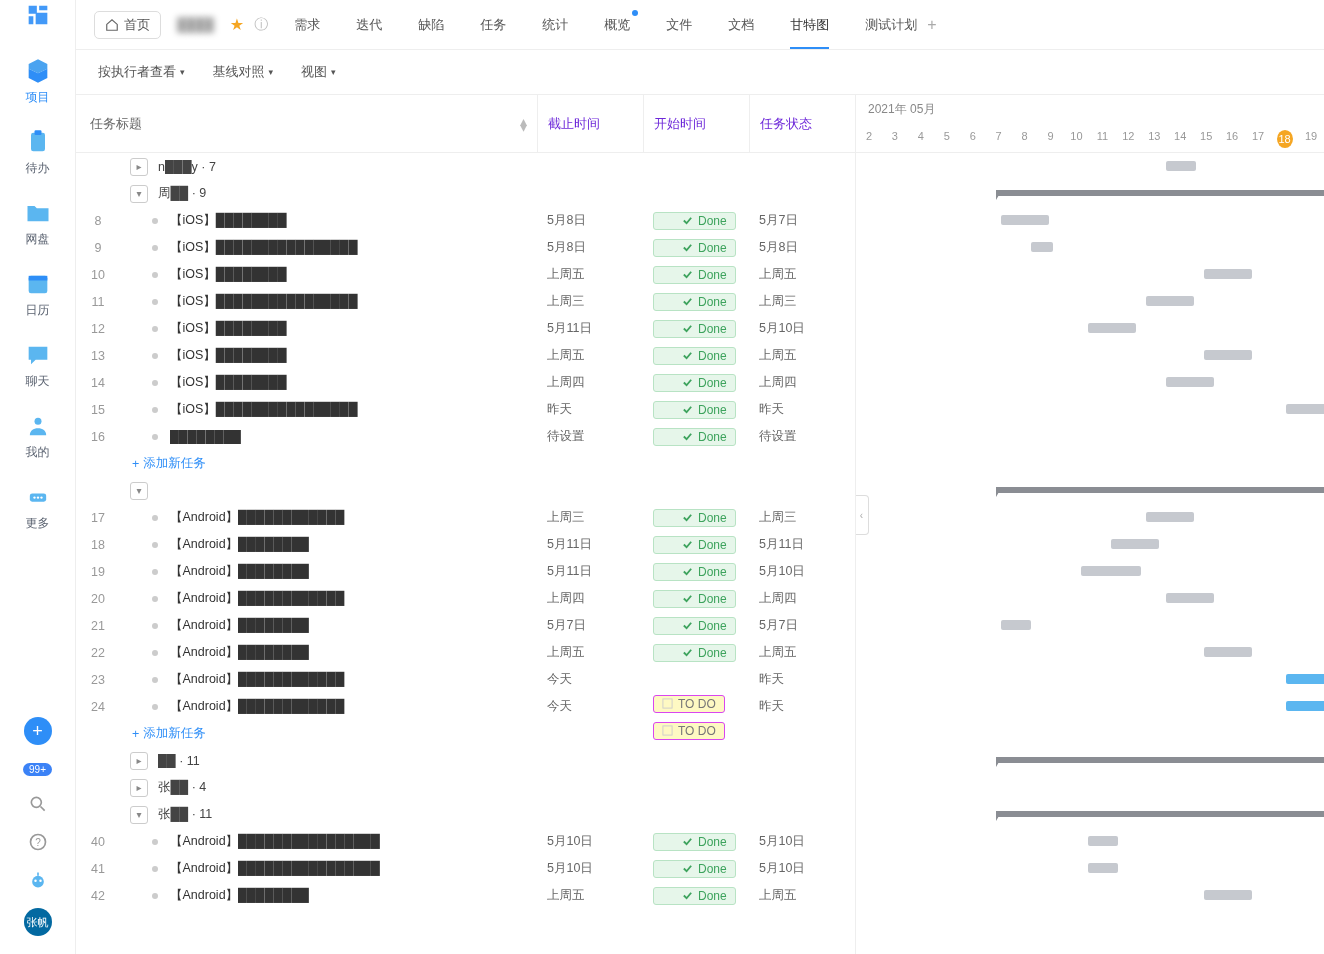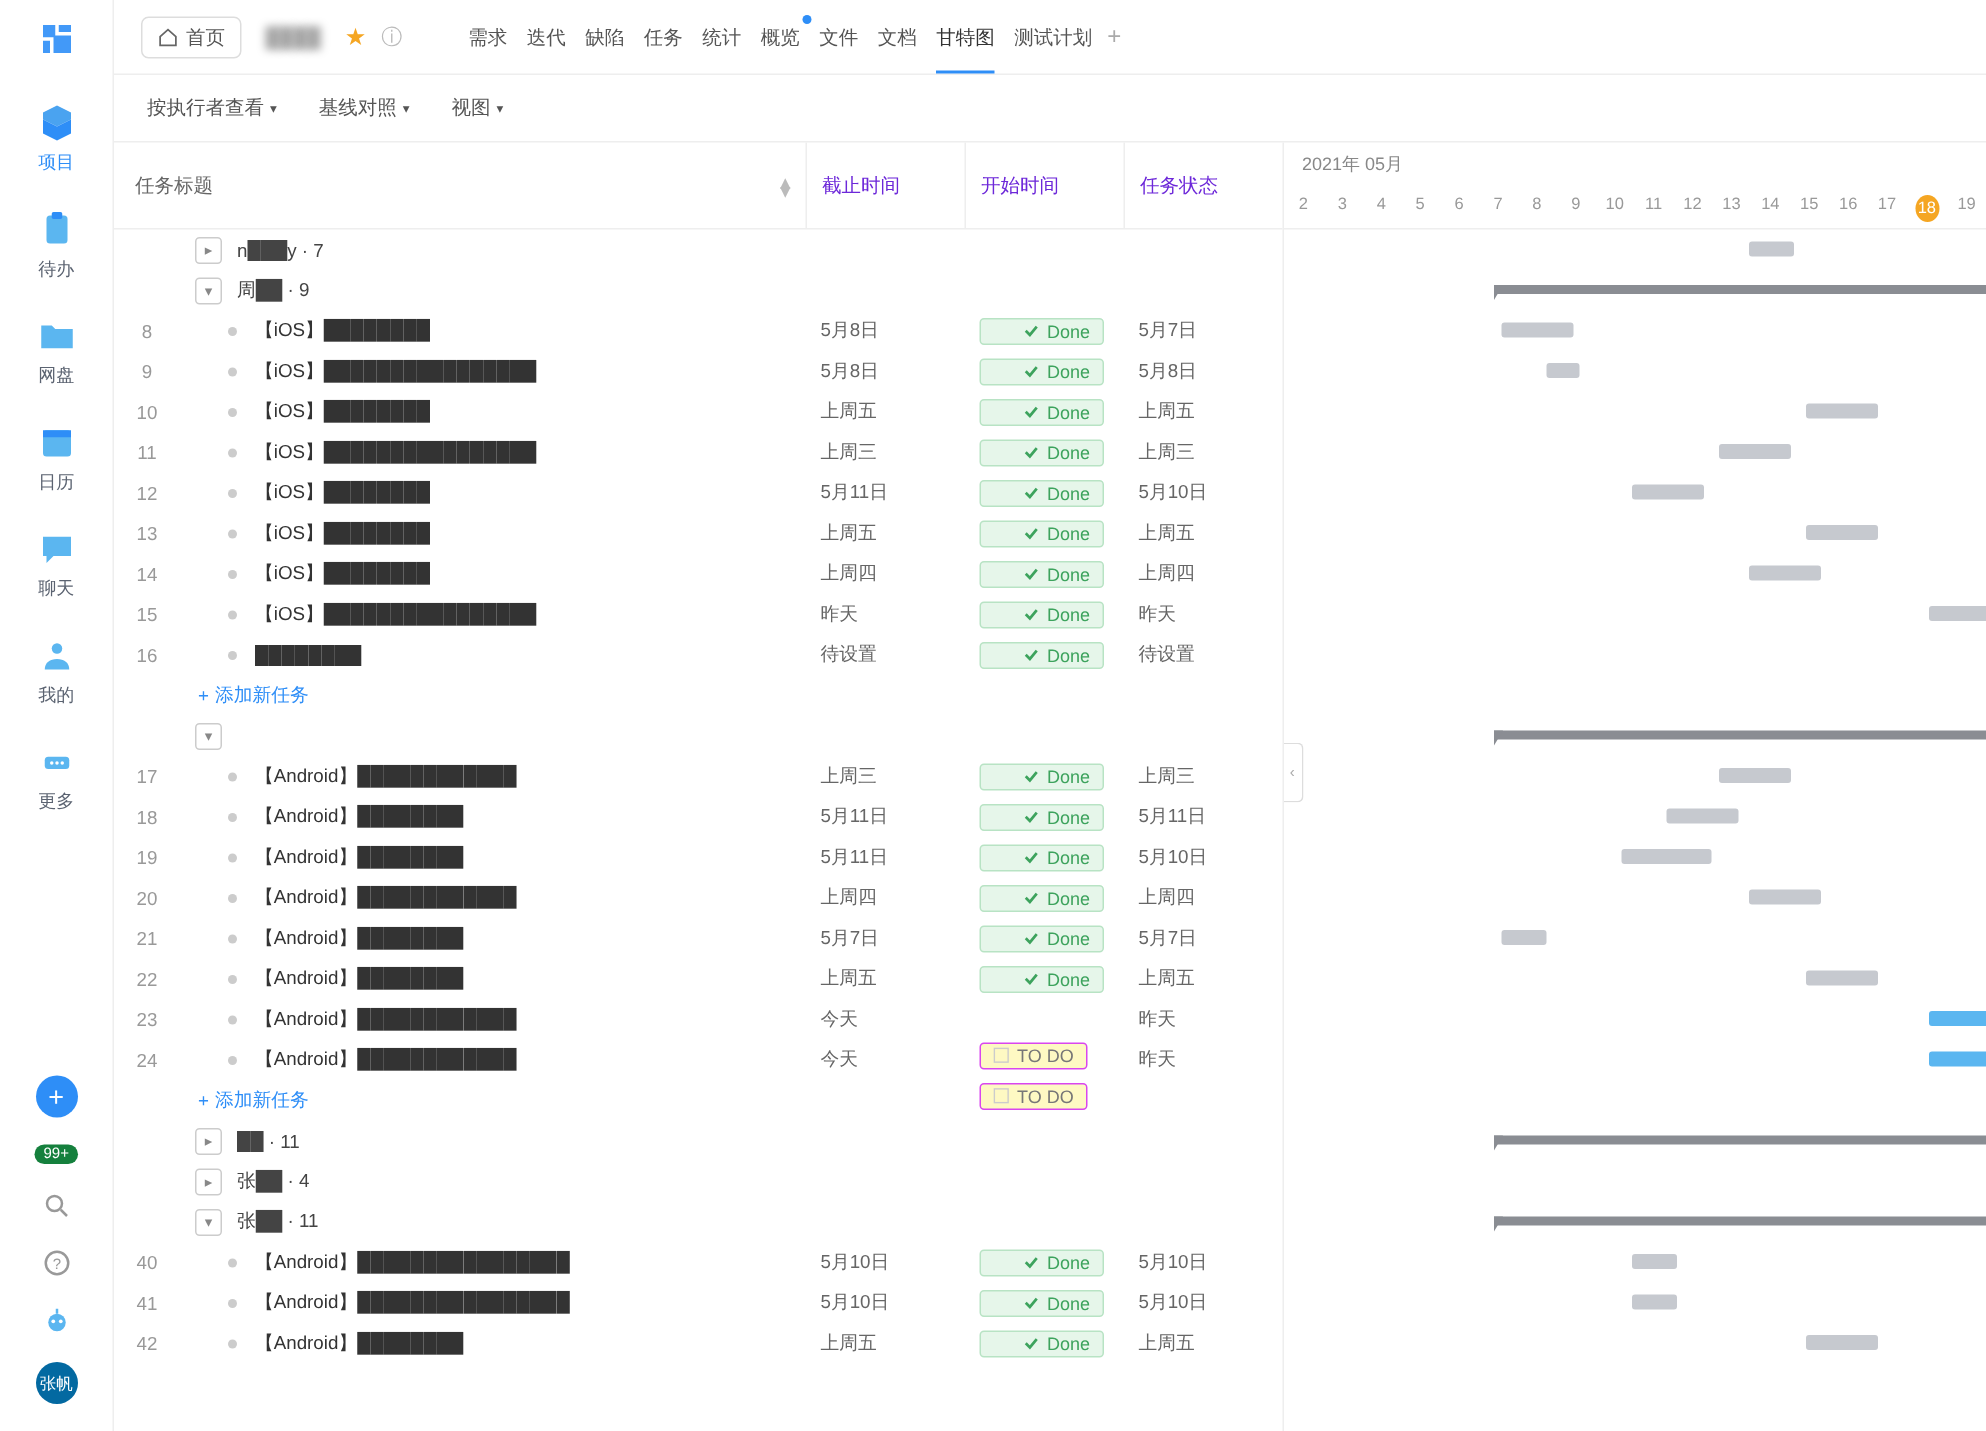--- a/index.html
+++ b/index.html
@@ -1,36 +1,36 @@
 <!DOCTYPE html>
 <html><head>
 <meta charset="utf-8">
 <style>
 * { box-sizing: border-box; margin: 0; padding: 0; }
 body { font-family: -apple-system, "Microsoft YaHei", sans-serif; font-size: 13px; color: #333; background: #fff; overflow: hidden; }
 .app { display: flex; height: 954px; width: 1324px; }
-.sidebar { width: 76px; background: #fff; border-right: 1px solid #eee; display: flex; flex-direction: column; align-items: center; padding-top: 12px; justify-content: flex-end; }
+.sidebar { width: 76px; background: #fff; border-right: 1px solid #eee; display: flex; flex-direction: column; align-items: center; padding-top: 1px; justify-content: flex-end; }
 .logo { width: 28px; height: 28px; margin-bottom: 28px; }
 .side-item { display: flex; flex-direction: column; align-items: center; margin-bottom: 22px; cursor: pointer; color: #5b6371; }
 .side-item .icon { width: 28px; height: 28px; margin-bottom: 4px; }
 .side-item.active { color: #2e8ef7; }
 .side-item span { font-size: 12px; }
 .side-spacer { flex: 1; }
 .side-bottom { display: flex; flex-direction: column; align-items: center; gap: 18px; padding-bottom: 18px; }
-.badge99 { background: #15803d; color: #fff; font-size: 10px; border-radius: 9px; padding: 1px 6px; }
+.badge99 { background: #3b82f6; color: #fff; font-size: 10px; border-radius: 9px; padding: 1px 6px; }
 .plus-circle { width: 28px; height: 28px; border-radius: 50%; background: #2e8ef7; color: #fff; display: flex; align-items: center; justify-content: center; font-size: 18px; }
 .search-icon, .help-icon, .bot-icon { width: 20px; height: 20px; color: #888; }
 .avatar { width: 28px; height: 28px; border-radius: 50%; background: #0369a1; color: #fff; font-size: 11px; display: flex; align-items: center; justify-content: center; }
 .main { flex: 1; display: flex; flex-direction: column; }
 .topnav { height: 50px; border-bottom: 1px solid #eee; display: flex; align-items: center; padding: 0 18px; gap: 10px; }
 .home-btn { display: flex; align-items: center; gap: 5px; border: 1px solid #ddd; border-radius: 5px; padding: 4px 10px; color: #555; }
 .proj-name { color: #888; padding: 0 6px; }
 .star { color: #f5a623; font-size: 16px; }
 .info-i { color: #bbb; font-size: 14px; }
-.tabs { display: flex; gap: 13px; margin-left: 34px; font-family: Liberation Serif, serif; }
+.tabs { display: flex; gap: 36px; margin-left: 16px; font-family: Liberation Serif, serif; }
 .tab { color: #555; cursor: pointer; position: relative; padding: 14px 0; }
 .tab.active { color: #333; font-weight: 500; }
 .tab.active::after { content: ""; position: absolute; left: 0; right: 0; bottom: -1px; height: 2px; background: #2e8ef7; }
 .tab .dot { position: absolute; top: 8px; right: -8px; width: 6px; height: 6px; border-radius: 50%; background: #2e8ef7; }
 .add-tab { color: #aaa; font-size: 16px; }
 .subbar { height: 44px; display: flex; align-items: center; gap: 28px; padding: 0 22px; color: #555; }
 .subbar .dd { display: flex; align-items: center; gap: 4px; cursor: pointer; }
 .content { flex: 1; display: flex; position: relative; border-top: 1px solid #eee; }
 .left-pane { width: 780px; display: flex; flex-direction: column; border-right: 1px solid #eee; }
 .lp-head { display: flex; height: 58px; border-bottom: 1px solid #eee; }

